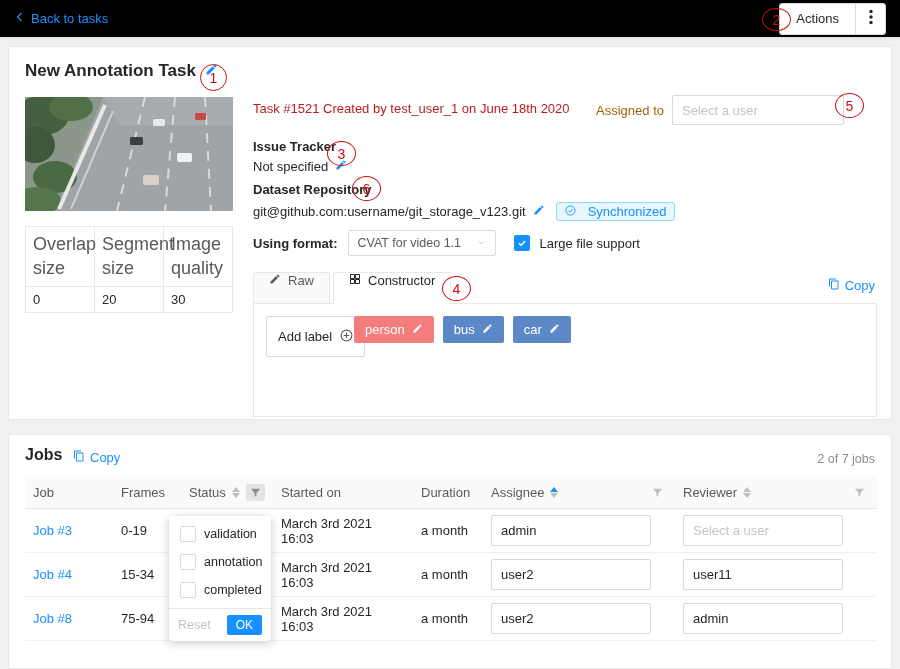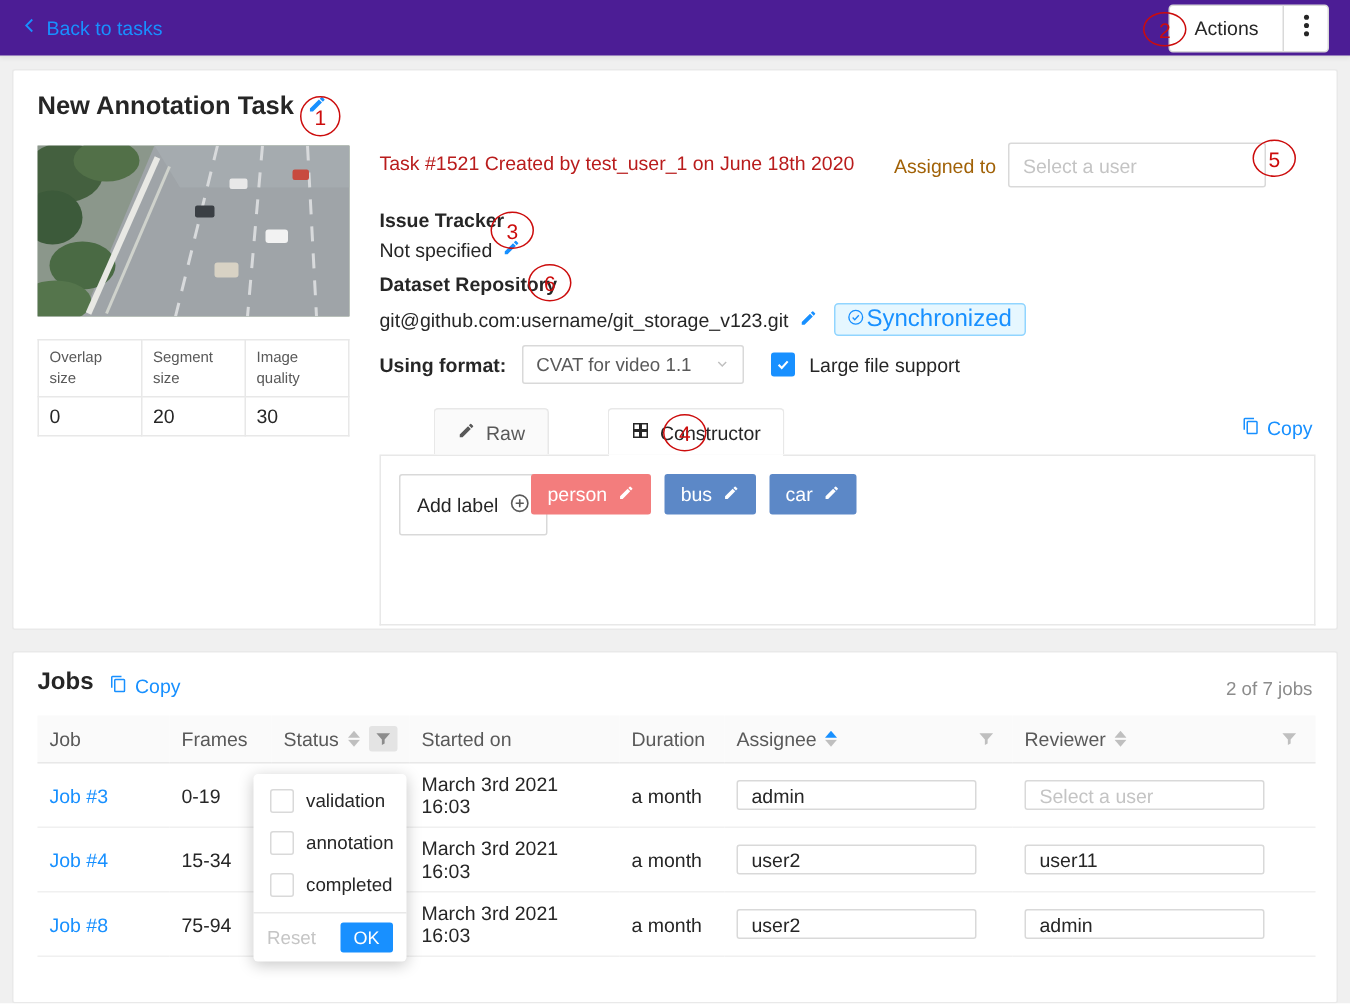--- a/index.html
+++ b/index.html
@@ -1,64 +1,64 @@
 <!DOCTYPE html>
 <html><head>
 <meta charset="utf-8">
 <style>
   html,body{margin:0;padding:0;}
   body{font-family:"Liberation Sans",sans-serif;font-size:13px;color:#262626;}
   .page{position:relative;width:900px;height:669px;background:#f0f0f0;overflow:hidden;}
 
   
-  .topbar{position:absolute;top:0;left:0;width:900px;height:38px;background:#4c1d95;
+  .topbar{position:absolute;top:0;left:0;width:900px;height:38px;background:#000000;
     border-bottom:1px solid #e3e3e3;box-shadow:0 1px 3px rgba(0,0,0,.05);
     display:flex;align-items:center;justify-content:space-between;padding:0 14px;box-sizing:border-box;}
   .back{display:inline-flex;align-items:center;gap:5px;color:#1890ff;cursor:pointer;}
   .actions-group{display:flex;align-items:stretch;border:1px solid #d9d9d9;border-radius:3px;background:#fff;height:30px;}
   .btn-actions{border:none;background:none;font:inherit;color:#262626;padding:0 16px;cursor:pointer;}
   .btn-more{border:none;border-left:1px solid #d9d9d9;background:none;width:30px;display:flex;align-items:center;justify-content:center;cursor:pointer;}
 
   
   .card{position:absolute;left:8px;width:884px;background:#fff;border:1px solid #e9e9e9;border-radius:2px;box-sizing:border-box;}
   .main-card{top:46px;height:374px;}
   .jobs-card{top:434px;height:235px;overflow:hidden;}
 
   
   .title-row{position:absolute;left:16px;top:14px;display:flex;align-items:center;gap:9px;}
   .title-row h1{margin:0;font-size:17px;font-weight:600;color:#262626;}
   .thumb{position:absolute;left:16px;top:50px;width:208px;height:114px;overflow:hidden;background:#8b978b;}
   .params{position:absolute;left:16px;top:179px;border-collapse:collapse;width:208px;table-layout:fixed;}
   .params th,.params td{border:1px solid #e8e8e8;text-align:left;vertical-align:top;padding:5px 7px;}
-  .params th{font-weight:400;color:#595959;font-size:10px;line-height:1.35;}
+  .params th{font-weight:400;color:#595959;font-size:18px;line-height:1.35;}
   .params td{font-size:13px;color:#262626;}
 
   .meta{position:absolute;left:244px;top:54px;color:#b91c1c;font-size:13px;}
   .assigned{position:absolute;top:48px;right:47px;display:flex;align-items:center;gap:8px;}
   .assigned-label{color:#a16207;}
   .assigned input{width:152px;height:28px;border:1px solid #d9d9d9;border-radius:2px;padding:0 9px;font:inherit;color:#262626;}
   .assigned input::placeholder{color:#c4c4c4;}
 
   .blabel{font-weight:700;font-size:13px;color:#262626;}
   .bval{display:flex;align-items:center;gap:7px;margin-top:5px;font-size:13px;}
   .issue-block{position:absolute;left:244px;top:92px;}
   .repo-block{position:absolute;left:244px;top:135px;}
-  .sync-badge{display:inline-flex;align-items:center;gap:2px;background:#e6f7ff;border:1px solid #91d5ff;
-    color:#1890ff;font-size:16px;border-radius:3px;padding:1px 8px;margin-left:4px;}
+  .sync-badge{display:inline-flex;align-items:center;gap:12px;background:#e6f7ff;border:1px solid #91d5ff;
+    color:#1890ff;font-size:13px;border-radius:3px;padding:1px 8px;margin-left:4px;}
 
   .format-row{position:absolute;left:244px;top:183px;display:flex;align-items:center;gap:10px;}
   .format-row .flabel{font-weight:700;}
   .select{display:flex;align-items:center;justify-content:space-between;width:148px;height:26px;
     border:1px solid #d9d9d9;border-radius:2px;padding:0 9px;color:#595959;font-size:12.5px;cursor:pointer;background:#fff;box-sizing:border-box;}
   .cbx{width:16px;height:16px;background:#1890ff;border-radius:2px;display:inline-flex;align-items:center;justify-content:center;margin-left:8px;cursor:pointer;}
 
   .tabs-area{position:absolute;left:244px;top:225px;width:624px;}
   .tab-bar{display:flex;align-items:flex-end;height:31px;border-bottom:1px solid #e8e8e8;position:relative;}
-  .tab{display:inline-flex;align-items:center;gap:7px;height:30px;padding:0 15px;border:1px solid #e8e8e8;
-    border-bottom:none;background:#fafafa;color:#595959;border-radius:3px 3px 0 0;cursor:pointer;margin-right:3px;margin-left:36px;}
+  .tab{display:inline-flex;gap:7px;height:30px;padding:0 15px;border:1px solid #e8e8e8;
+    border-bottom:none;background:#fafafa;color:#595959;border-radius:3px 3px 0 0;cursor:pointer;margin-right:3px;}
   .tab.active{background:#fff;color:#262626;position:relative;}
   .tab.active::after{content:"";position:absolute;left:0;right:0;bottom:-1px;height:1px;background:#fff;}
   .copy-link{position:absolute;right:2px;top:6px;display:inline-flex;align-items:center;gap:5px;color:#1890ff;cursor:pointer;}
   .tab-content{border:1px solid #e8e8e8;border-top:none;height:112px;position:relative;background:#fff;}
   .add-label{position:absolute;left:12px;top:12px;display:inline-flex;align-items:center;gap:8px;height:41px;
     border:1px solid #d9d9d9;border-radius:2px;background:#fff;font:inherit;color:#262626;padding:0 11px;cursor:pointer;}
   .chips{position:absolute;left:100px;top:12px;display:flex;gap:9px;}
   .chip{display:inline-flex;align-items:center;gap:7px;height:27px;padding:0 11px;border-radius:2px;color:#fff;cursor:pointer;}
 
   
@@ -68,21 +68,21 @@
 
   table.jobs{position:absolute;left:16px;top:42px;width:852px;border-collapse:collapse;table-layout:fixed;}
   table.jobs th{background:#fafafa;font-weight:400;color:#595959;text-align:left;padding:7px 8px;border-bottom:1px solid #e8e8e8;font-size:13px;}
   table.jobs td{padding:6px 8px;border-bottom:1px solid #f0f0f0;font-size:13px;color:#262626;height:30px;}
   .job-link{color:#1890ff;cursor:pointer;text-decoration:none;}
   .th-inner{display:flex;align-items:center;gap:6px;}
   .sorter{display:inline-flex;flex-direction:column;gap:1px;cursor:pointer;}
   .funnel{display:inline-flex;align-items:center;justify-content:center;padding:3px 4px;border-radius:2px;cursor:pointer;}
   .funnel.active{background:#e4e4e4;}
   .funnel.right{margin-left:auto;}
-  .cell-input{width:160px;height:20px;border:1px solid #d9d9d9;border-radius:2px;padding:0 9px;font:inherit;color:#262626;box-sizing:border-box;}
+  .cell-input{width:160px;height:31px;border:1px solid #d9d9d9;border-radius:2px;padding:0 9px;font:inherit;color:#262626;box-sizing:border-box;}
   .cell-input::placeholder{color:#c4c4c4;}
   .status-completed{color:#52c41a;display:inline-flex;align-items:center;gap:6px;}
 
   
   .filter-dd{position:absolute;left:160px;top:81px;width:102px;background:#fff;border-radius:3px;
     box-shadow:0 2px 10px rgba(0,0,0,.22);z-index:9;padding-top:4px;}
   .filter-item{display:flex;align-items:center;gap:8px;padding:6px 11px;font-size:12.5px;color:#262626;cursor:pointer;}
   .filter-cbx{width:14px;height:14px;border:1px solid #d9d9d9;border-radius:2px;background:#fff;flex:none;}
   .filter-footer{border-top:1px solid #e8e8e8;margin-top:4px;padding:6px 9px;display:flex;align-items:center;justify-content:space-between;}
   .reset{color:#c5c5c5;font-size:12.5px;cursor:pointer;}

